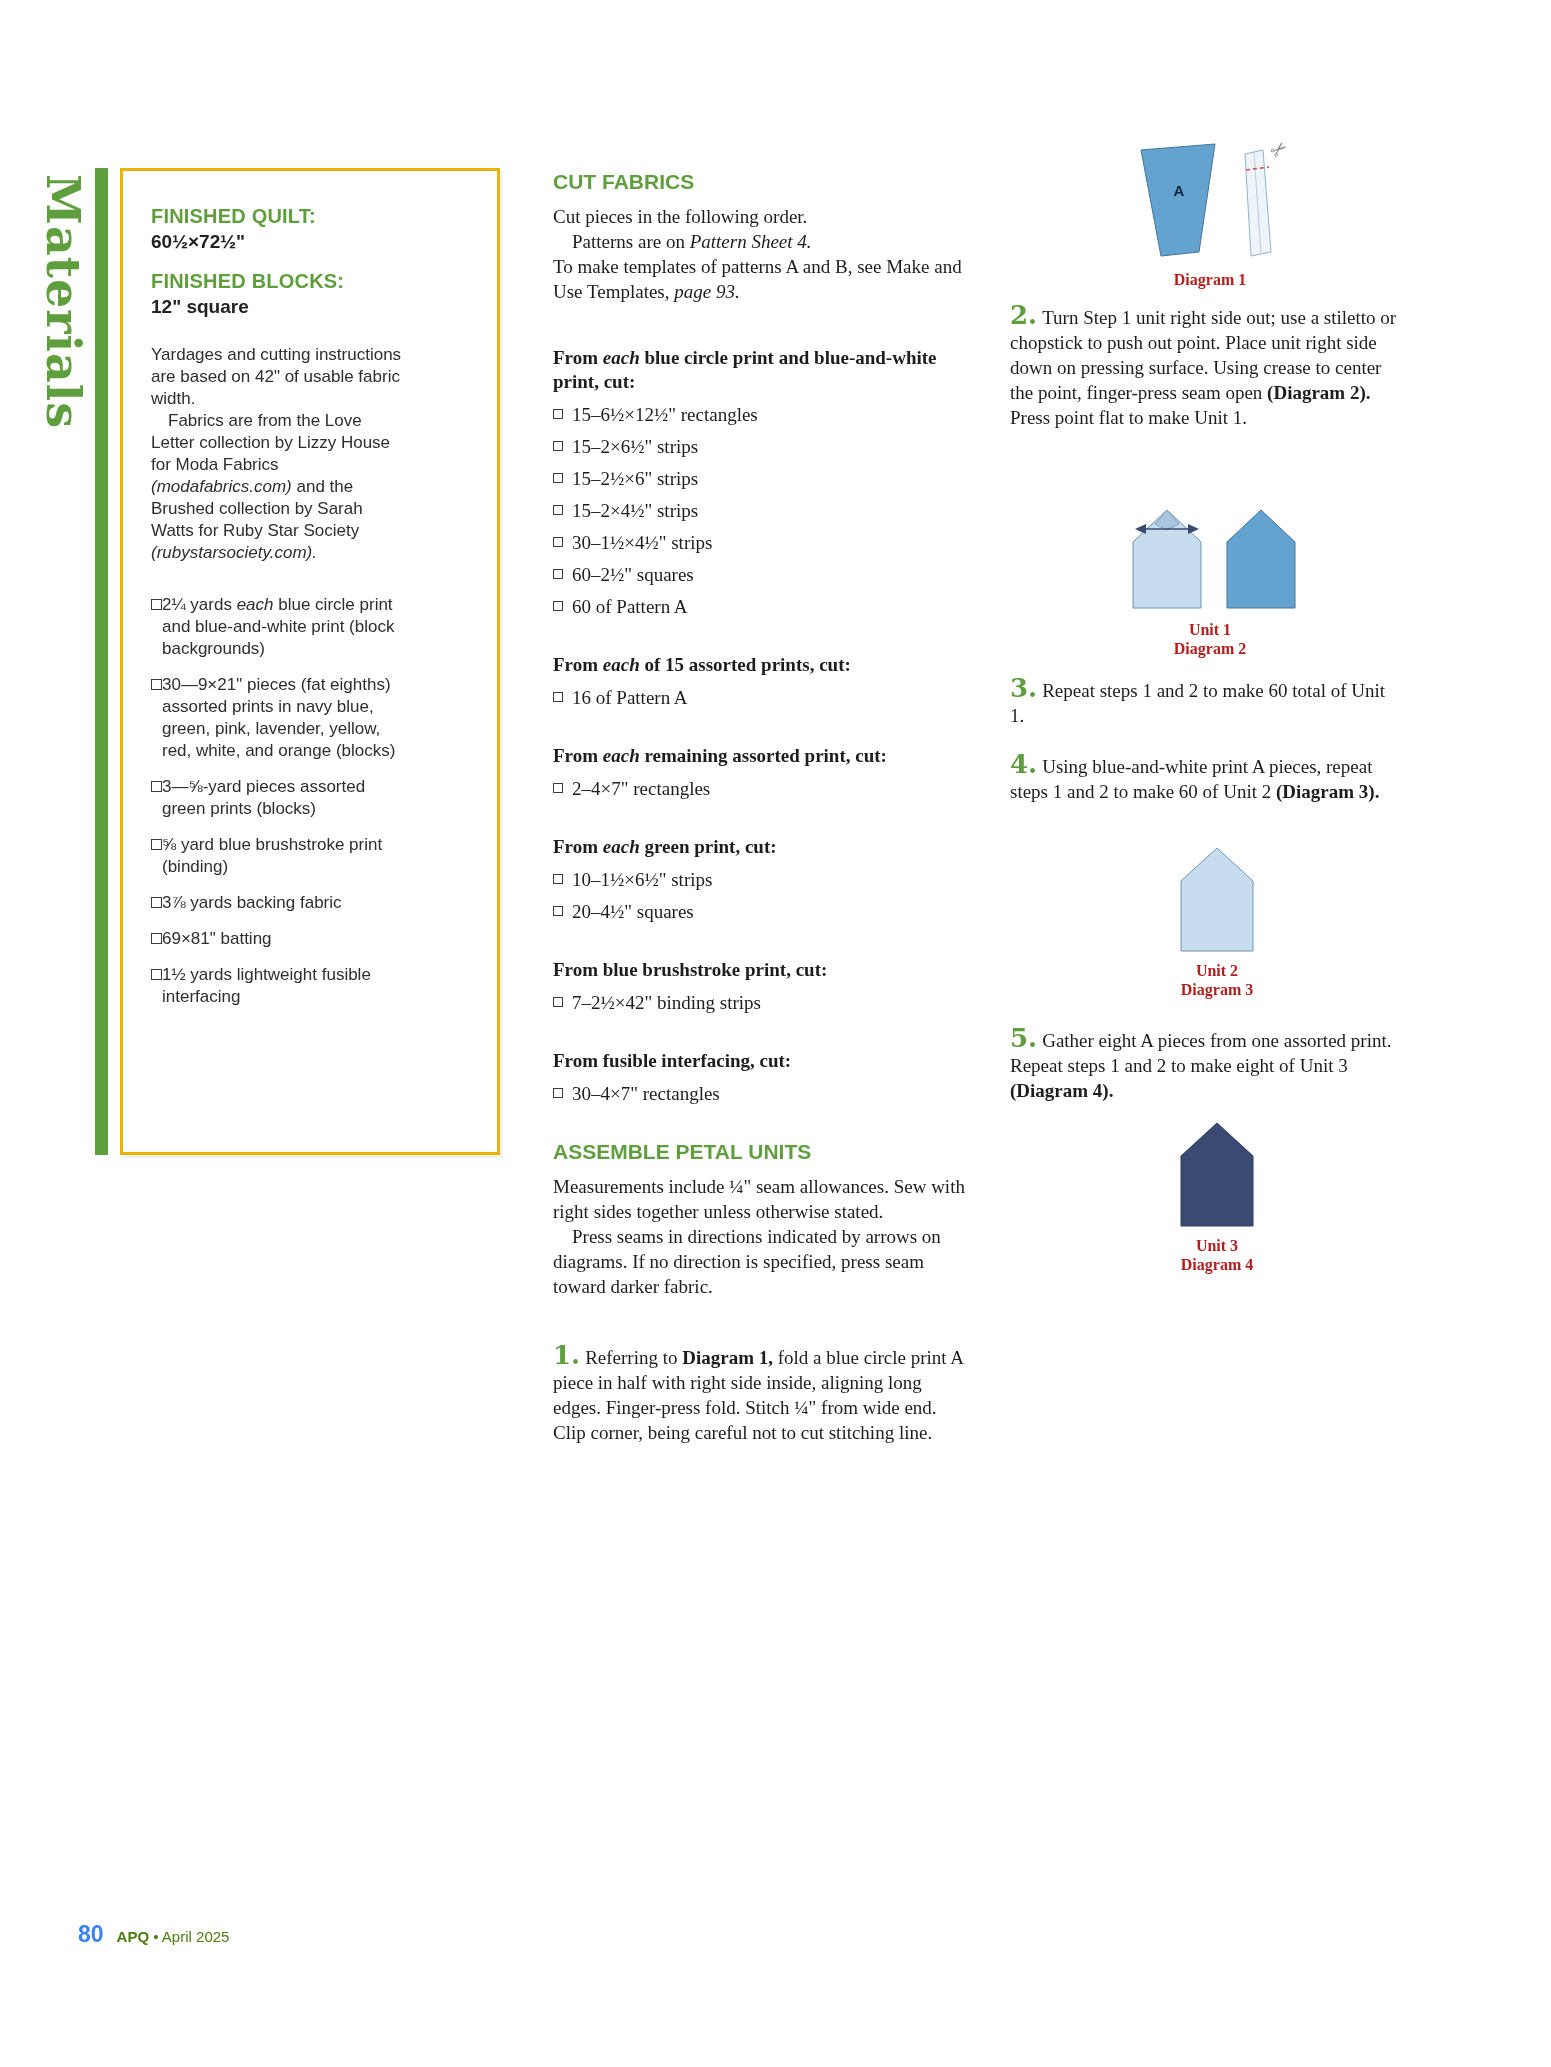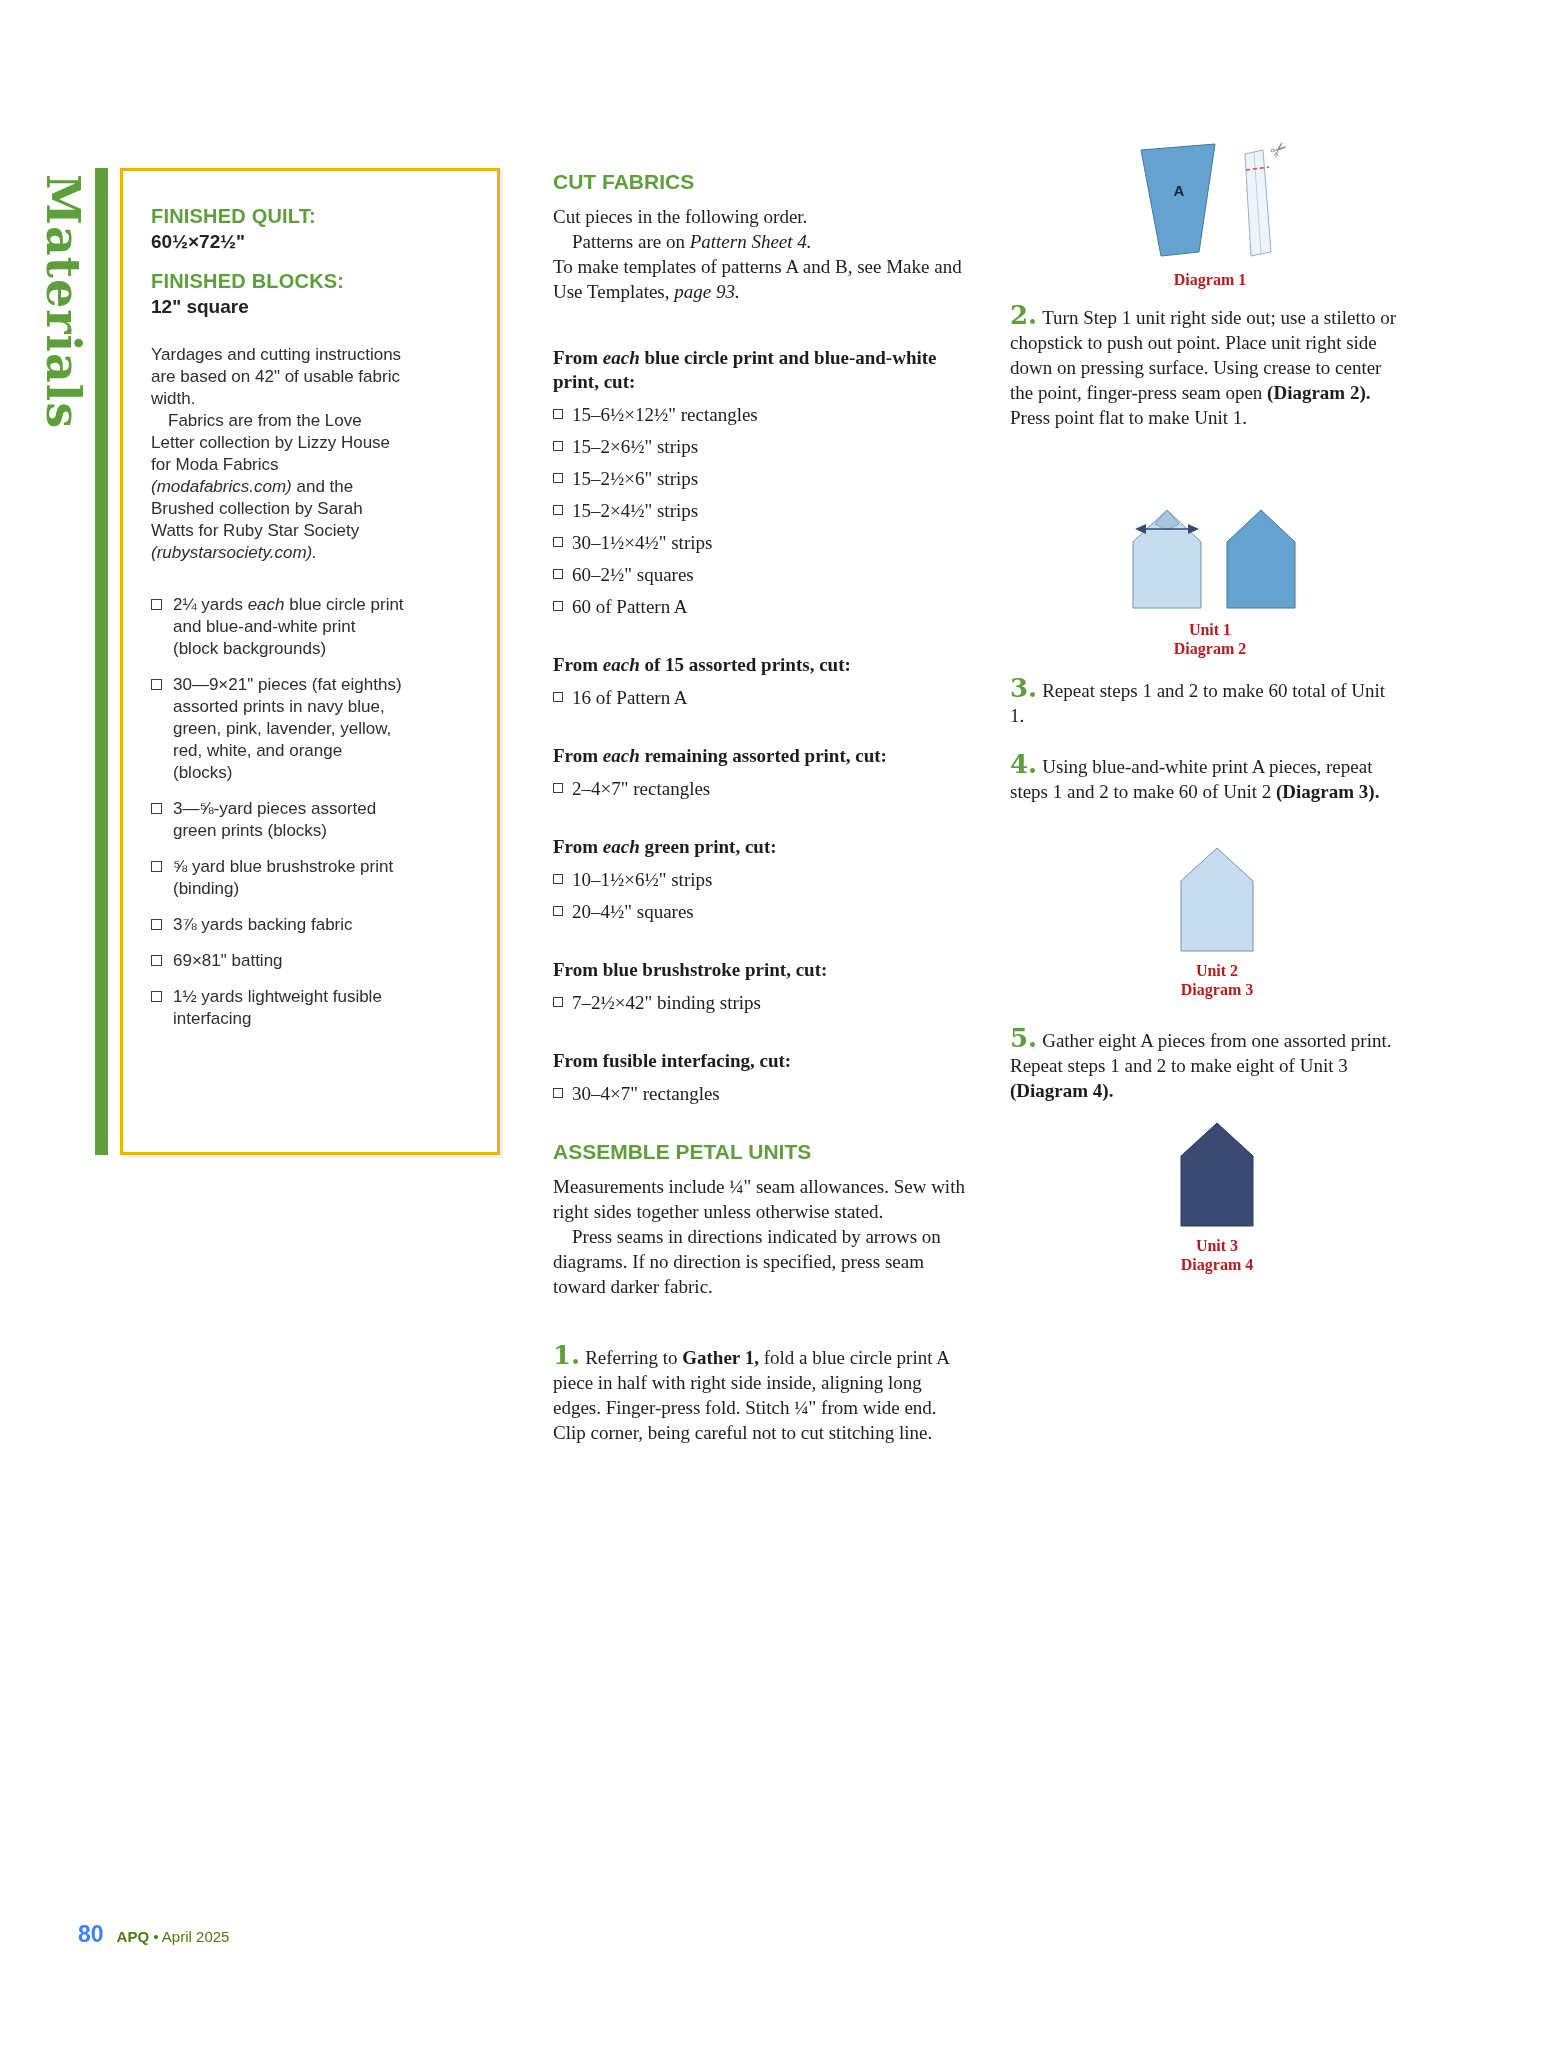--- a/index.html
+++ b/index.html
@@ -21,21 +21,21 @@
   .mbox {
     position:absolute; left:120px; top:168px; width:380px; height:987px;
     background:#fff; border:3px solid #eab308; box-shadow:3px 3px 0 rgba(0,0,0,.05);
     padding:34px 28px 28px 28px; font-family:"Liberation Sans", sans-serif;
   }
   .mbox-inner { width:254px; }
   .mh { font-size:20px; color:var(--green); margin-bottom:3px; letter-spacing:.2px; font-family:"Liberation Sans", sans-serif; }
   .mv { font-size:19px; font-weight:bold; color:#222; margin-bottom:17px; }
   .mintro { font-size:17px; line-height:22px; color:#2e2e2e; margin-top:26px; }
   .mlist { list-style:none; margin-top:30px; }
-  .mitem { display:flex; gap:11px; font-size:17px; line-height:22px; color:#2e2e2e; margin-bottom:14px; }
+  .mitem { display:flex; font-size:17px; line-height:22px; color:#2e2e2e; margin-bottom:14px; }
   .cb { flex:none; width:10px; height:10px; border:1.5px solid #3c3c3c; margin-top:6px; background:#fff; }
   .mitem .cb { width:11px; height:11px; margin-top:5px; }
   
   .colmid { position:absolute; left:553px; top:170px; width:416px; }
   .gh { font-family:"Liberation Sans", sans-serif; font-weight:bold; font-size:21px; line-height:23px; color:var(--green); margin-bottom:11px; }
   .body { font-size:19px; line-height:25px; margin-bottom:42px; }
   .cut-group { margin-bottom:34px; }
   .group-h { font-weight:bold; font-size:19px; line-height:24px; margin-bottom:9px; }
   .cb-list { list-style:none; }
   .cb-list li { display:flex; gap:9px; font-size:19px; line-height:24px; margin-bottom:8px; }
@@ -198,21 +198,21 @@
         <li>
             <span class="cb"></span>
             <span>30–4×7" rectangles</span>
           </li>
       </ul>
     </div>
 
     <h2 class="gh assemble">ASSEMBLE PETAL UNITS</h2>
     <p class="body">Measurements include ¼" seam allowances. Sew with right sides together unless otherwise stated.<br> Press seams in directions indicated by arrows on diagrams. If no direction is specified, press seam toward darker fabric.</p>
 
-    <p class="step"><span class="snum">1.</span><span>Referring to <b>Gather 1,</b> fold a blue circle print A piece in half with right side inside, aligning long edges. Finger-press fold. Stitch ¼" from wide end. Clip corner, being careful not to cut stitching line.</span></p>
+    <p class="step"><span class="snum">1.</span><span>Referring to <b>Diagram 1,</b> fold a blue circle print A piece in half with right side inside, aligning long edges. Finger-press fold. Stitch ¼" from wide end. Clip corner, being careful not to cut stitching line.</span></p>
   </section>
 
   <figure class="diag" id="diag1">
     <svg width="210" height="124" viewBox="0 0 210 124">
       <polygon points="36,10 110,4 94,112 56,116" style="fill:var(--blue-medium)" stroke="#44759c" stroke-width="1"></polygon>
       <text x="74" y="56" text-anchor="middle" font-family="Liberation Sans, sans-serif" font-size="15" font-weight="bold" fill="#14233c">A</text>
       <polygon points="140,14 158,10 166,112 146,116" style="fill:var(--blue-pale)" stroke="#8fb3cc" stroke-width="1"></polygon>
       <line x1="149" y1="12" x2="156" y2="114" stroke="#b9cfe0" stroke-width="1"></line>
       <line x1="141" y1="30" x2="164" y2="27" style="stroke:var(--red)" stroke-width="1.5" stroke-dasharray="4 3"></line>
       <text x="172" y="20" font-size="20" fill="#8a8a8a" transform="rotate(-40 172 20)">✂</text>

